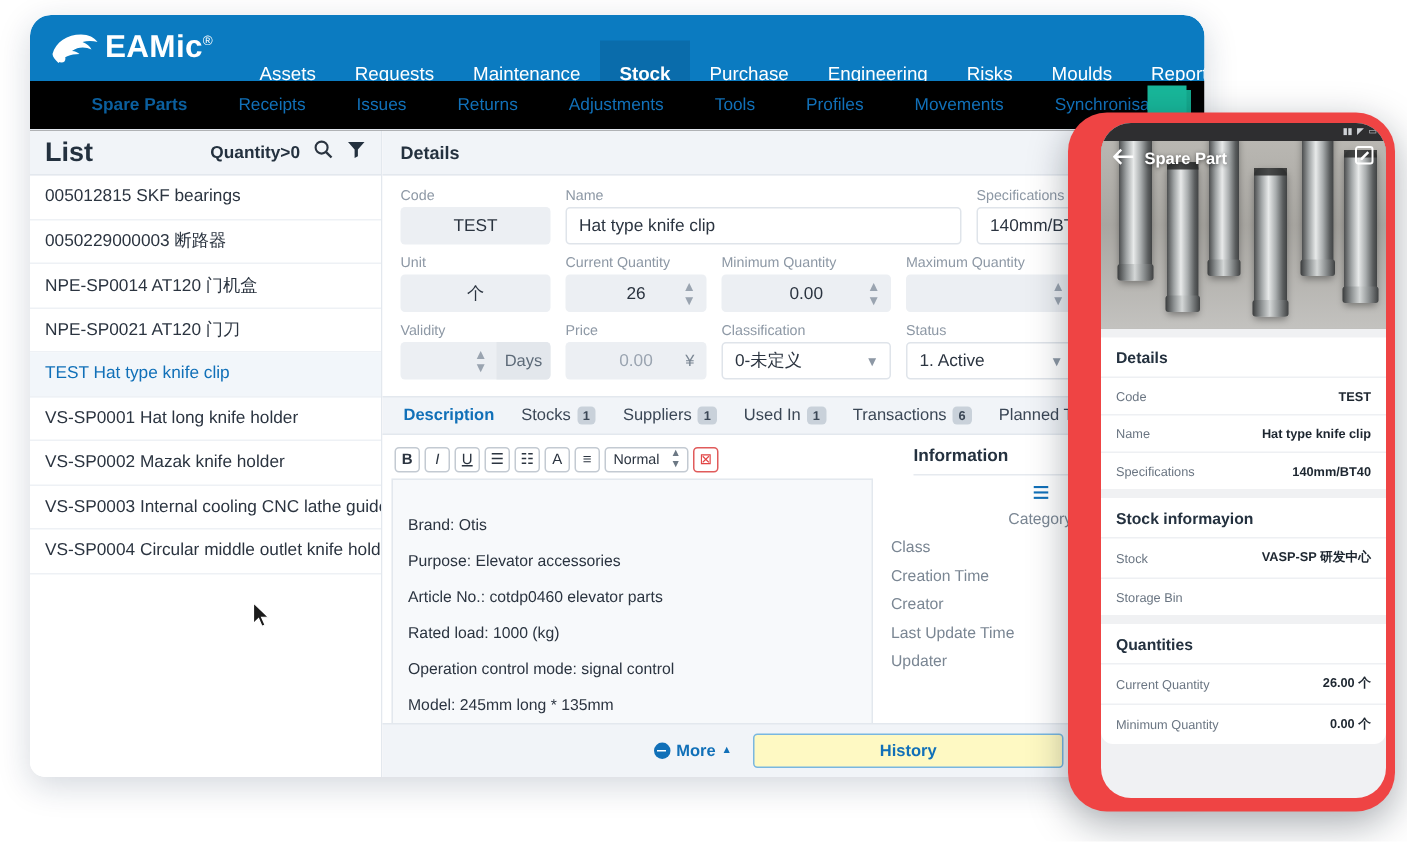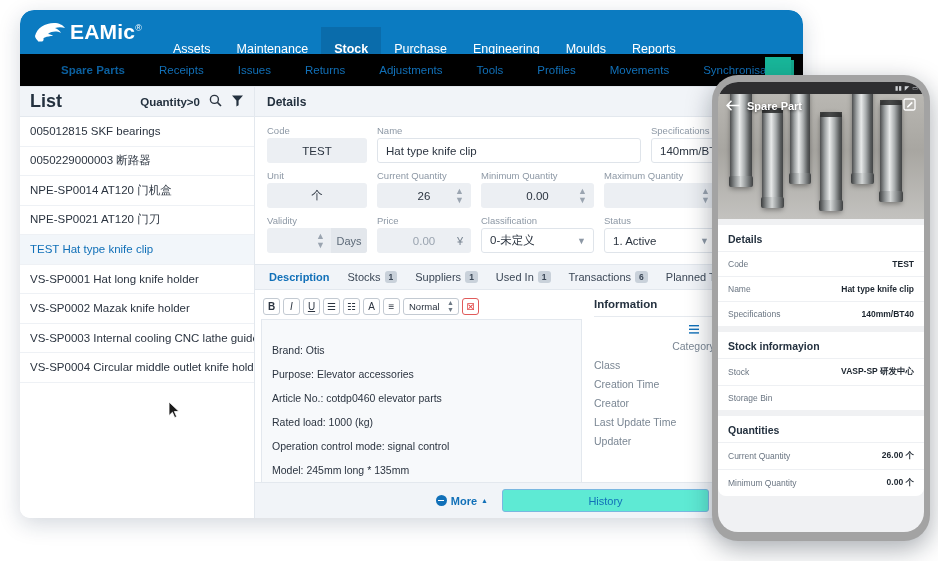--- a/index.html
+++ b/index.html
@@ -210,21 +210,21 @@
   .edoc {
     background: #f7f9fb;
     border: 1px solid #e3e8ee;
     height: 197px;
     padding: 24px 10px;
     overflow: hidden;
   }
   .edoc p { font-size: 10.5px; color: #2b3440; margin-bottom: 12px; }
 
   .infopane { flex: 1; padding: 8px 10px 0 12px; min-width: 0; }
-  .info-title { font-size: 11.5px; font-weight: bold; color: #24313f; padding-bottom: 6px; border-bottom: 1px solid #e6eaef; }
+  .info-title { font-size: 11.5px; font-weight: bold; color: #24313f; padding-bottom: 6px; border-bottom: 1px solid #e6eaef; margin-left: 15px; }
   .info-cat { display: flex; align-items: center; gap: 4px; font-size: 10.5px; color: #7a8693; margin-top: 7px; flex-direction: column; }
   .info-row { display: flex; justify-content: space-between; font-size: 10.5px; margin-top: 7px; gap: 8px; }
   .info-k { color: #7a8693; white-space: nowrap; }
   .info-v { color: #2b3440; font-weight: bold; white-space: nowrap; }
 
   
   .dfooter {
     height: 36px;
     background: #f1f4f8;
     border-top: 1px solid #e3e8ee;
@@ -240,40 +240,40 @@
   }
   .circle-minus {
     width: 11px; height: 11px; border-radius: 50%;
     background: #1170b8;
     display: flex; align-items: center; justify-content: center;
   }
   .circle-minus i { display: block; width: 6px; height: 1.5px; background: #fff; }
   .hist-btn {
     width: 207px; height: 23px;
     border: 1px solid #79b7e0; border-radius: 3px;
-    background: #5eead4;
+    background: #fef9c3;
     display: flex; align-items: center; justify-content: center;
-    font-size: 11px; font-weight: normal; color: #1170b8;
+    font-size: 11px; font-weight: bold; color: #1170b8;
     cursor: pointer;
   }
   .blue-btn {
     width: 60px; height: 23px;
     background: #3b9cd9; border-radius: 3px;
     margin-left: 10px; cursor: pointer;
   }
 
   
   .phone {
     position: absolute;
     left: 712px; top: 75px;
     width: 218px; height: 466px;
-    background: #a3a3a3;
+    background: #ef4444;
     border-radius: 26px;
     box-shadow: 0 8px 26px rgba(10,20,35,.35);
-    padding: 7px 6px 9px 6px;
+    padding: 7px 6px 9px 22px;
     overflow: hidden;
   }
   .pscreen {
     width: 100%; height: 100%;
     background: #f0f1f3;
     border-radius: 20px;
     overflow: hidden;
     position: relative;
   }
   .pstatus {
@@ -352,24 +352,26 @@
             <path d="M3 17c2-8 10-13 19-13 5 0 9 2 11 5-3-1-7-1-10 0 3 1 5 3 6 5-4-2-9-2-13 1 2 0 4 1 5 2-6 0-11 2-14 6-2-2-4-4-4-6z" fill="#ffffff"></path>
             <circle cx="9" cy="20" r="2.6" fill="#ffffff"></circle>
           </svg>
         </span>
         <span class="logo-text">
           <span>EAMic</span><span class="logo-reg">®</span>
         </span>
       </div>
       <div class="topnav-items" id="topnav-items">
           <div class="topnav-item">Assets</div>
+          <div class="topnav-item">Requests</div>
           <div class="topnav-item">Maintenance</div>
           <div class="topnav-item active">Stock</div>
           <div class="topnav-item">Purchase</div>
           <div class="topnav-item">Engineering</div>
+          <div class="topnav-item">Risks</div>
           <div class="topnav-item">Moulds</div>
           <div class="topnav-item">Reports</div>
         </div>
 
     </div>
 
     <div class="subnav">
       <div style="display:flex;align-items:center" id="subnav-items">
           <div class="subnav-item active">Spare Parts</div>
           <div class="subnav-item">Receipts</div>

